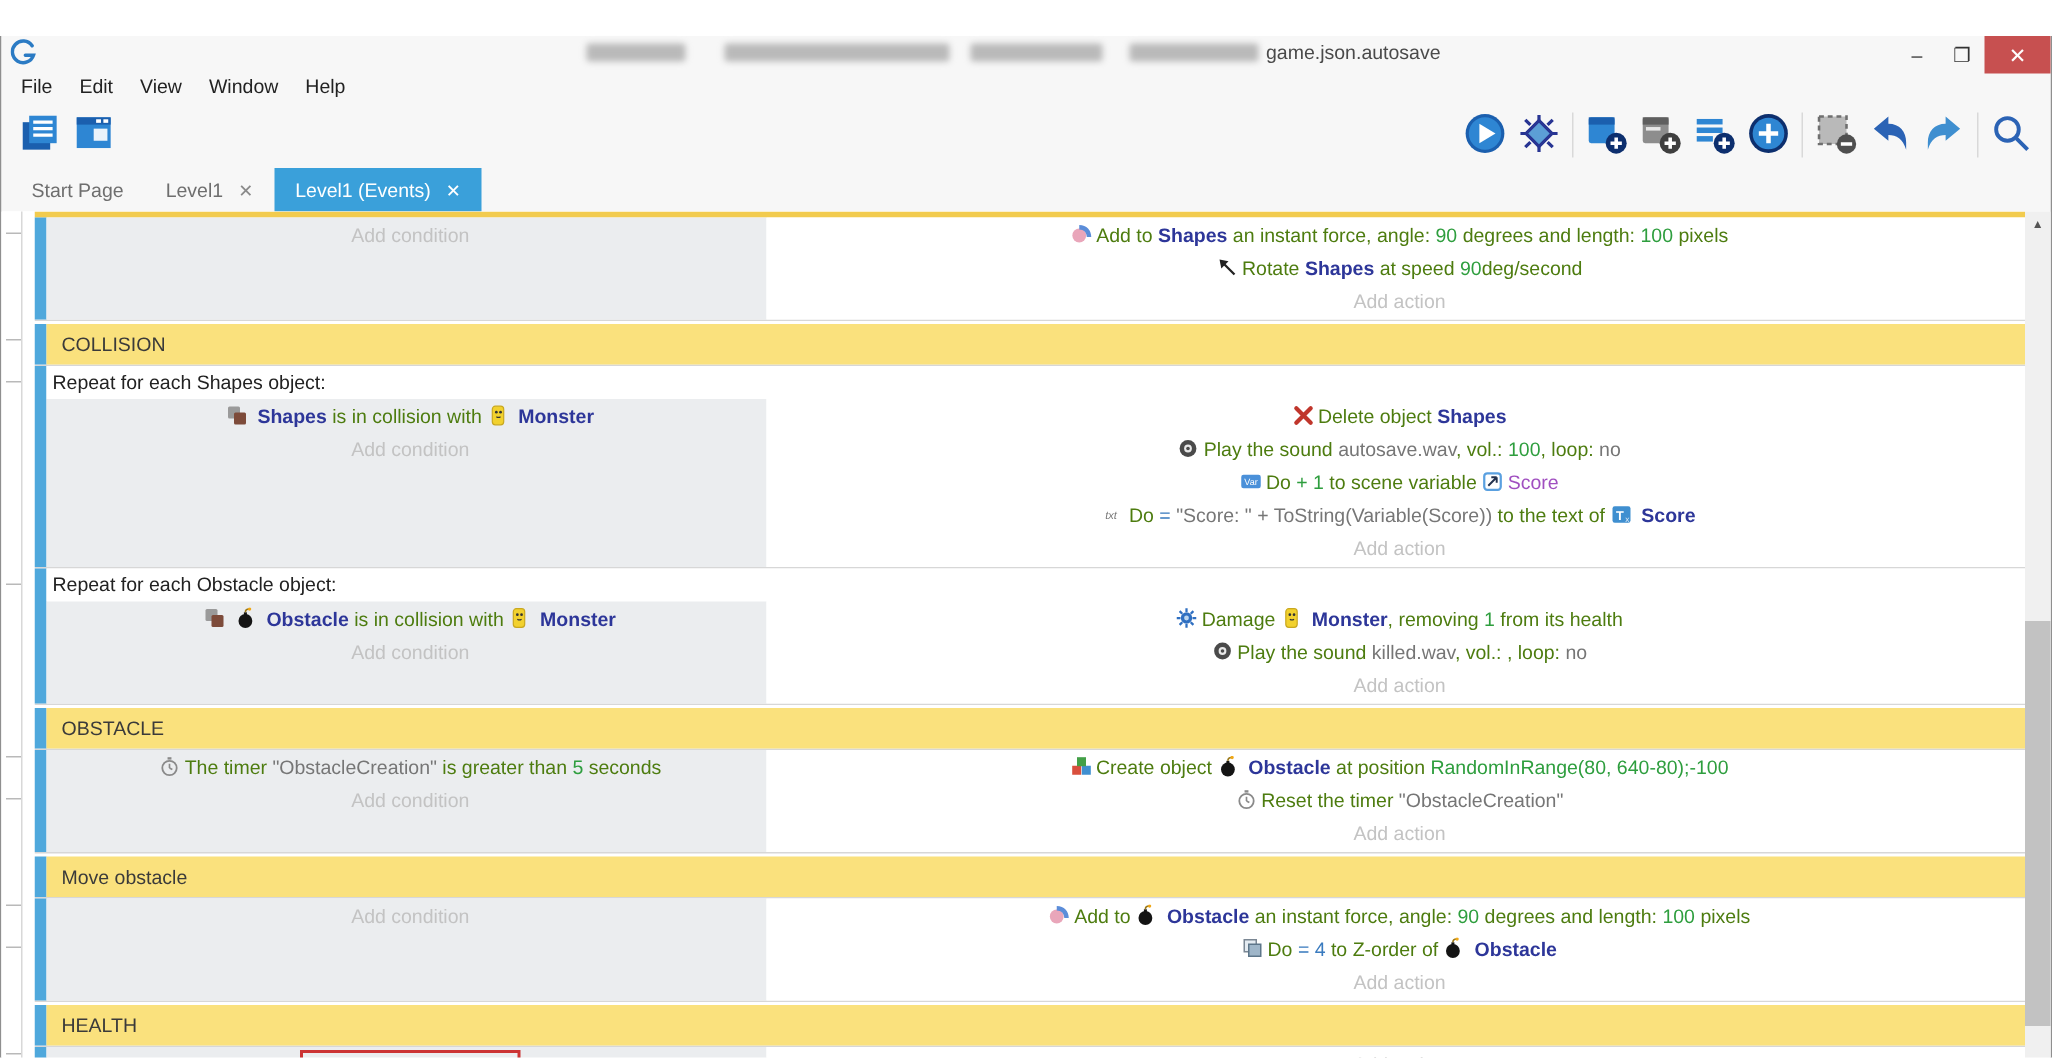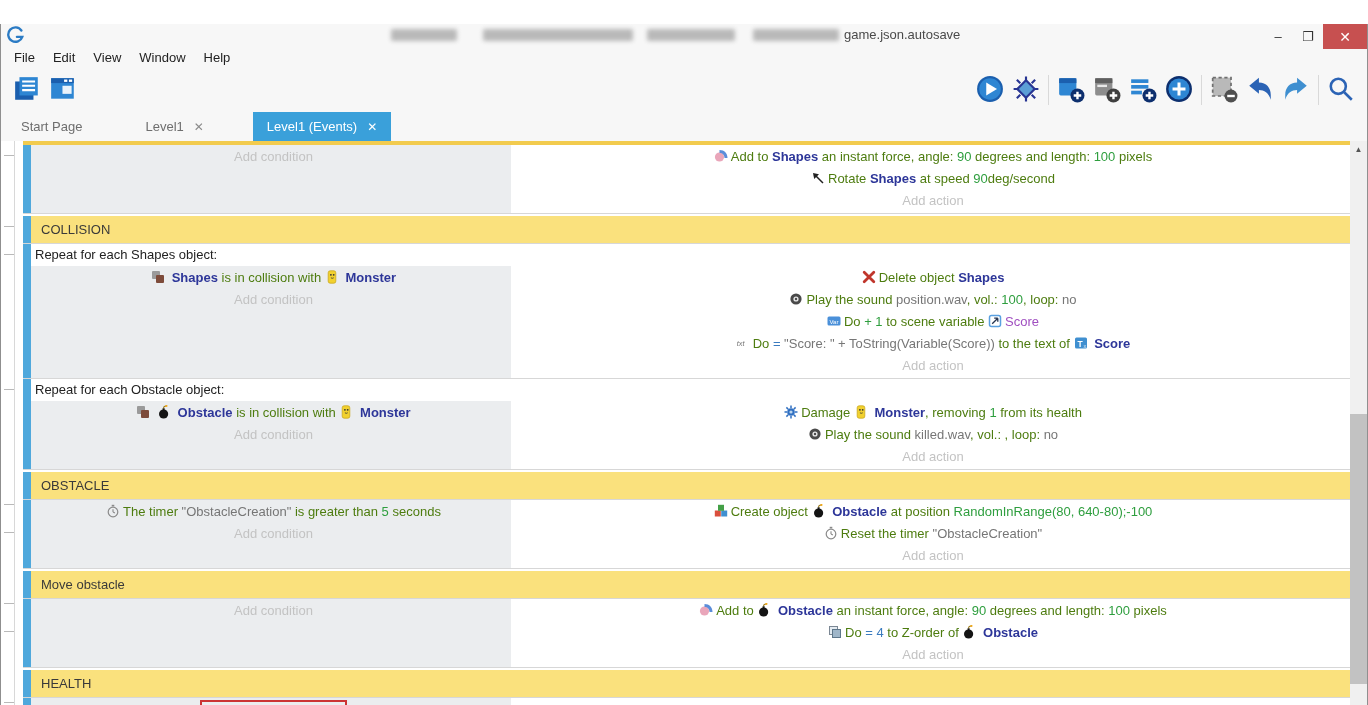--- a/index.html
+++ b/index.html
@@ -21,21 +21,21 @@
   .menu-item { padding:2px 9px; color:#222; }
 
   
   .toolbar { height:44px; background:#f7f7f7; display:flex; align-items:center; padding:0 8px; }
   .tbtn { width:36px; height:34px; display:flex; align-items:center; justify-content:center; }
   .tbtn svg { width:28px; height:28px; }
   .tsep { width:1px; height:30px; background:#d9d9d9; margin:0 4px; }
   .tspacer { flex:1; }
 
   
-  .tabbar { height:29px; background:#f7f7f7; display:flex; align-items:stretch; padding-left:6px;gap:35px; }
+  .tabbar { height:29px; background:#f7f7f7; display:flex; align-items:stretch; padding-left:6px; }
   .tab { display:flex; align-items:center; padding:0 14px; color:#6e6e6e; gap:10px; }
   .tab .x { color:#8a8a8a; font-size:12px; }
   .tab.active { background:#3aa0da; color:#fff; }
   .tab.active .x { color:#fff; }
 
   
   .events-area { position:relative; height:588px; background:#fff; display:flex; }
   .gutter { width:22px; position:relative; background:#fff; flex:none; }
   .gutter-vline { position:absolute; left:13px; top:0; bottom:0; width:1px; background:#d8d8d8; }
   .gutter-tick { position:absolute; left:3px; width:10px; height:1px; background:#b9b9b9; }
@@ -269,21 +269,21 @@
                   <div class="row placeholder">Add condition</div>
                 </div>
                 <div class="acts">
                   <div class="row"><span class="icn"><svg viewBox="0 0 14 14">
                         <path d="M2.2 2.2 L11.8 11.8 M11.8 2.2 L2.2 11.8" stroke="#c0362c" stroke-width="2.8" stroke-linecap="round"></path>
                       </svg></span><span class="sg-p">Delete object </span><span class="sg-o">Shapes</span></div>
                   <div class="row"><span class="icn"><svg viewBox="0 0 14 14">
                         <circle cx="7" cy="7" r="5.6" fill="#4a4a4a"></circle>
                         <circle cx="7" cy="7" r="2.6" fill="#e8e8e8"></circle>
                         <circle cx="7" cy="7" r="1.2" fill="#4a4a4a"></circle>
-                      </svg></span><span class="sg-p">Play the sound </span><span class="sg-f">position.wav</span><span class="sg-p">, vol.: </span><span class="sg-g">100</span><span class="sg-p">, loop: </span><span class="sg-f">no</span></div>
+                      </svg></span><span class="sg-p">Play the sound </span><span class="sg-f">autosave.wav</span><span class="sg-p">, vol.: </span><span class="sg-g">100</span><span class="sg-p">, loop: </span><span class="sg-f">no</span></div>
                   <div class="row"><span class="icn"><svg viewBox="0 0 14 14">
                         <rect x="0.5" y="2.5" width="13" height="9" rx="1.5" fill="#4a90d9"></rect>
                         <text x="7" y="9.6" font-size="6" fill="#fff" text-anchor="middle" font-family="sans-serif">Var</text>
                       </svg></span><span class="sg-p">Do </span><span class="sg-g">+ 1</span><span class="sg-p"> to scene variable </span><span class="icn"><svg viewBox="0 0 14 14">
                         <rect x="1.5" y="1.5" width="11" height="11" rx="2" fill="#fff" stroke="#5aa0e0" stroke-width="1.5"></rect>
                         <path d="M4.2 9.8 L9.8 4.2 M9.8 4.2 L9.8 7.8 M9.8 4.2 L6.2 4.2" stroke="#23324f" stroke-width="1.3" fill="none"></path>
                       </svg></span><span class="sg-v">Score</span></div>
                   <div class="row"><span class="icn"><svg viewBox="0 0 17 14">
                         <text x="1" y="11" font-size="9" fill="#777" font-style="italic" font-family="sans-serif">txt</text>
                       </svg></span><span class="sg-p">Do </span><span class="sg-b">=</span><span class="sg-p"> </span><span class="sg-f">"Score: " + ToString(Variable(Score))</span><span class="sg-p"> to the text of </span><span class="icn"><svg viewBox="0 0 14 14">

